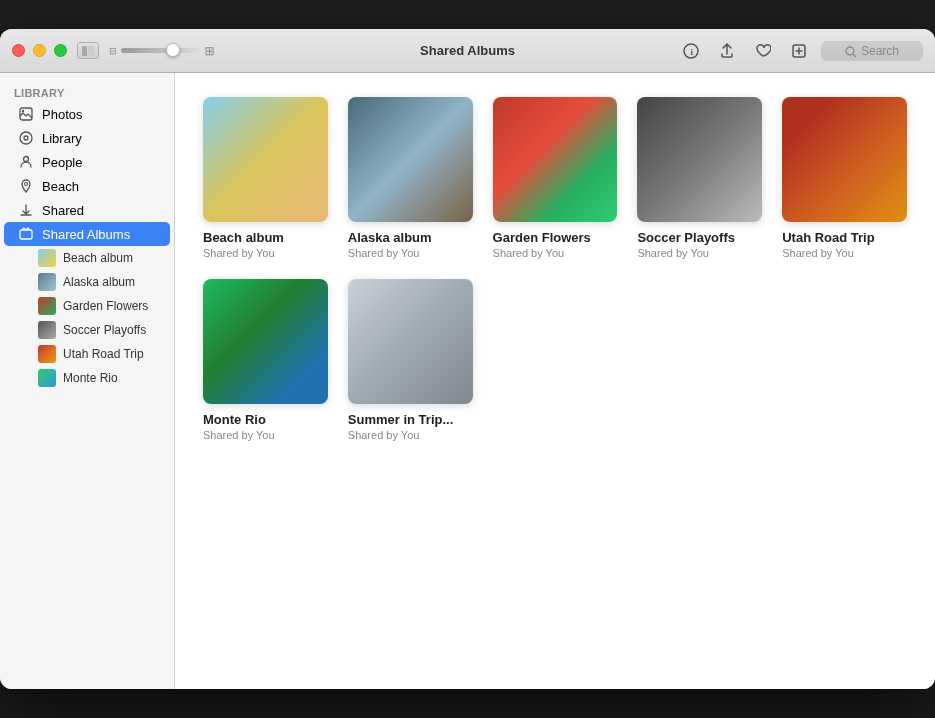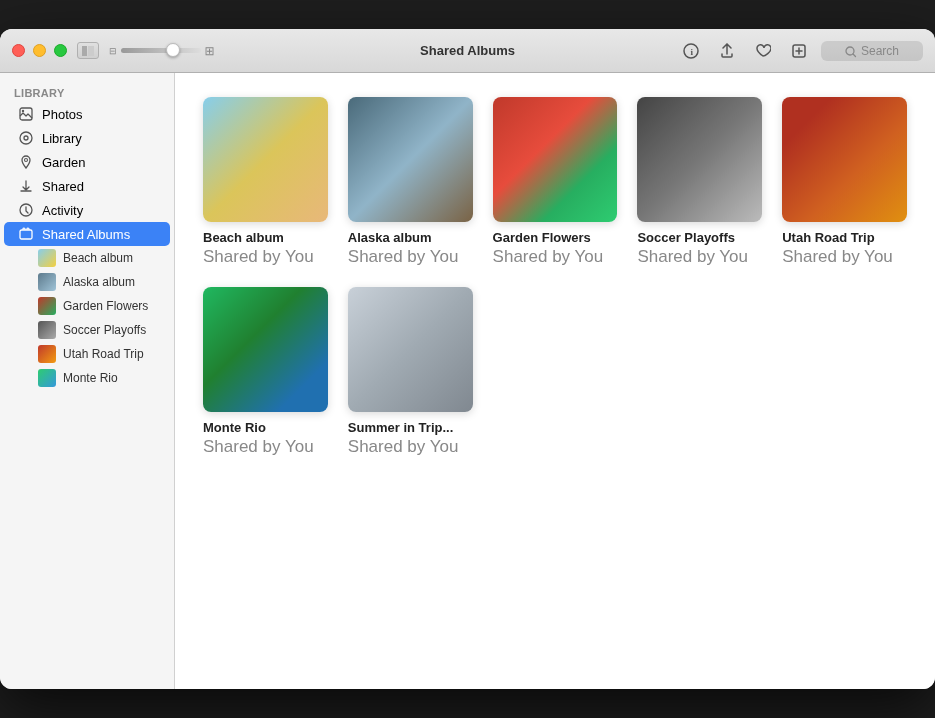--- a/index.html
+++ b/index.html
@@ -227,21 +227,21 @@
       position: relative;
       box-shadow: 0 2px 8px rgba(0,0,0,0.15);
     }
     .album-name {
       font-size: 13px;
       font-weight: 600;
       color: #222;
       margin-bottom: 2px;
     }
     .album-subtitle {
-      font-size: 17px;
+      font-size: 11px;
       color: #888;
     }
     
     .thumb-beach { background: linear-gradient(135deg, #87CEEB, #f4d03f); }
     .thumb-alaska { background: linear-gradient(135deg, #5d7a8c, #a0c4d8); }
     .thumb-flowers { background: linear-gradient(135deg, #c0392b, #27ae60); }
     .thumb-soccer { background: linear-gradient(135deg, #555, #aaa); }
     .thumb-utah { background: linear-gradient(135deg, #c0392b, #f39c12); }
     .thumb-monterio { background: linear-gradient(135deg, #2ecc71, #3498db); }
     
@@ -332,46 +332,46 @@
           <svg width="14" height="14" viewBox="0 0 14 14" fill="none">
             <circle cx="7" cy="7" r="6" stroke="#555" stroke-width="1.3"></circle>
             <circle cx="7" cy="7" r="2" stroke="#555" stroke-width="1.3"></circle>
           </svg>
         </span>
         <span class="sidebar-item-label">Library</span>
       </div>
       <div class="sidebar-item">
         <span class="sidebar-icon">
           <svg width="14" height="14" viewBox="0 0 14 14" fill="none">
+            <circle cx="7" cy="4" r="2.5" stroke="#555" stroke-width="1.3"></circle>
+            <path d="M2 12c0-2.8 2.2-5 5-5s5 2.2 5 5" stroke="#555" stroke-width="1.3" stroke-linecap="round"></path>
+          </svg>
+        </span>
+        <span class="sidebar-item-label">People</span>
+      </div>
+      <div class="sidebar-item">
+        <span class="sidebar-icon">
+          <svg width="14" height="14" viewBox="0 0 14 14" fill="none">
             <path d="M7 1a4 4 0 014 4c0 3-4 8-4 8S3 8 3 5a4 4 0 014-4z" stroke="#555" stroke-width="1.3"></path>
             <circle cx="7" cy="5" r="1.5" stroke="#555" stroke-width="1.1"></circle>
           </svg>
         </span>
-        <span class="sidebar-item-label">Garden</span>
+        <span class="sidebar-item-label">Beach</span>
       </div>
       <div class="sidebar-item">
         <span class="sidebar-icon">
           <svg width="14" height="14" viewBox="0 0 14 14" fill="none">
             <path d="M7 2v8M4 8l3 3 3-3" stroke="#555" stroke-width="1.3" stroke-linecap="round"></path>
             <path d="M2 12h10" stroke="#555" stroke-width="1.3" stroke-linecap="round"></path>
           </svg>
         </span>
         <span class="sidebar-item-label">Shared</span>
       </div>
 
 
-      <div class="sidebar-item">
-        <span class="sidebar-icon">
-          <svg width="14" height="14" viewBox="0 0 14 14" fill="none">
-            <circle cx="7" cy="7" r="6" stroke="#555" stroke-width="1.3"></circle>
-            <path d="M7 4v4l2 2" stroke="#555" stroke-width="1.3" stroke-linecap="round"></path>
-          </svg>
-        </span>
-        <span class="sidebar-item-label">Activity</span>
-      </div>
       <div class="sidebar-item active">
         <span class="sidebar-icon">
           <svg width="14" height="14" viewBox="0 0 14 14" fill="none">
             <rect x="1" y="3" width="12" height="9" rx="1.5" stroke="white" stroke-width="1.3"></rect>
             <path d="M4 3V2a1 1 0 012 0v1M8 3V2a1 1 0 012 0v1" stroke="white" stroke-width="1.2"></path>
           </svg>
         </span>
         <span class="sidebar-item-label">Shared Albums</span>
       </div>
 

